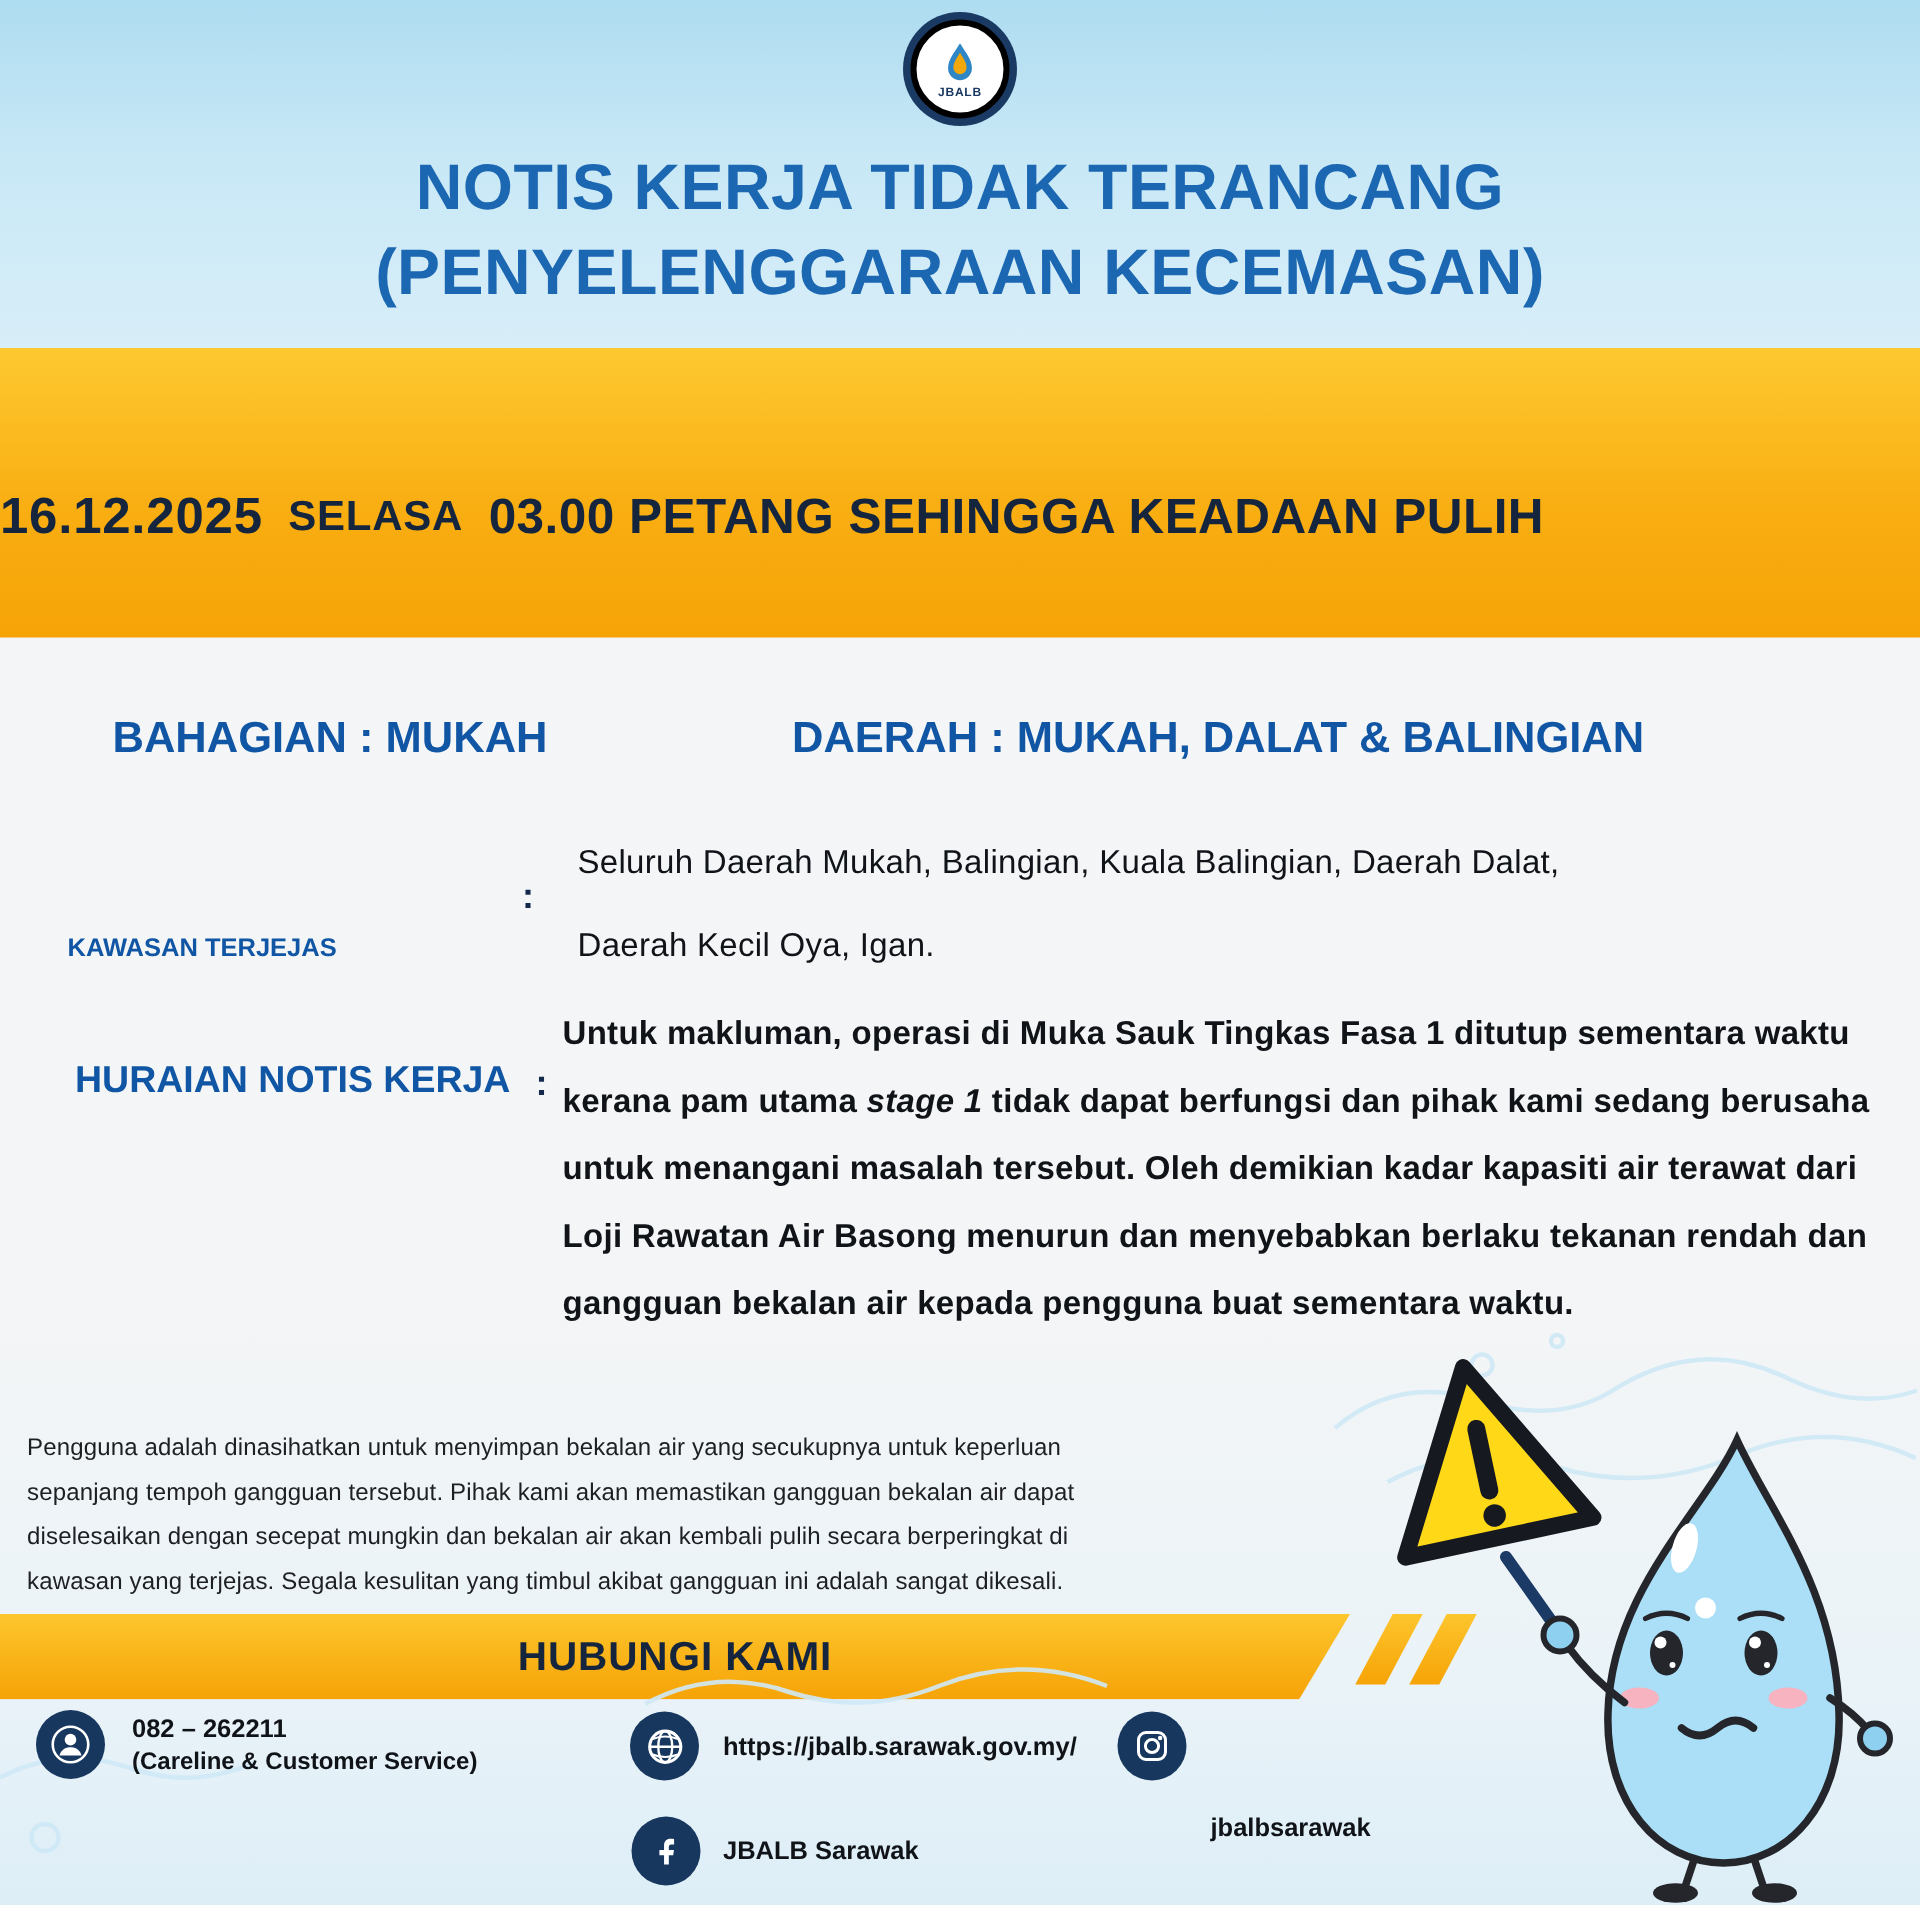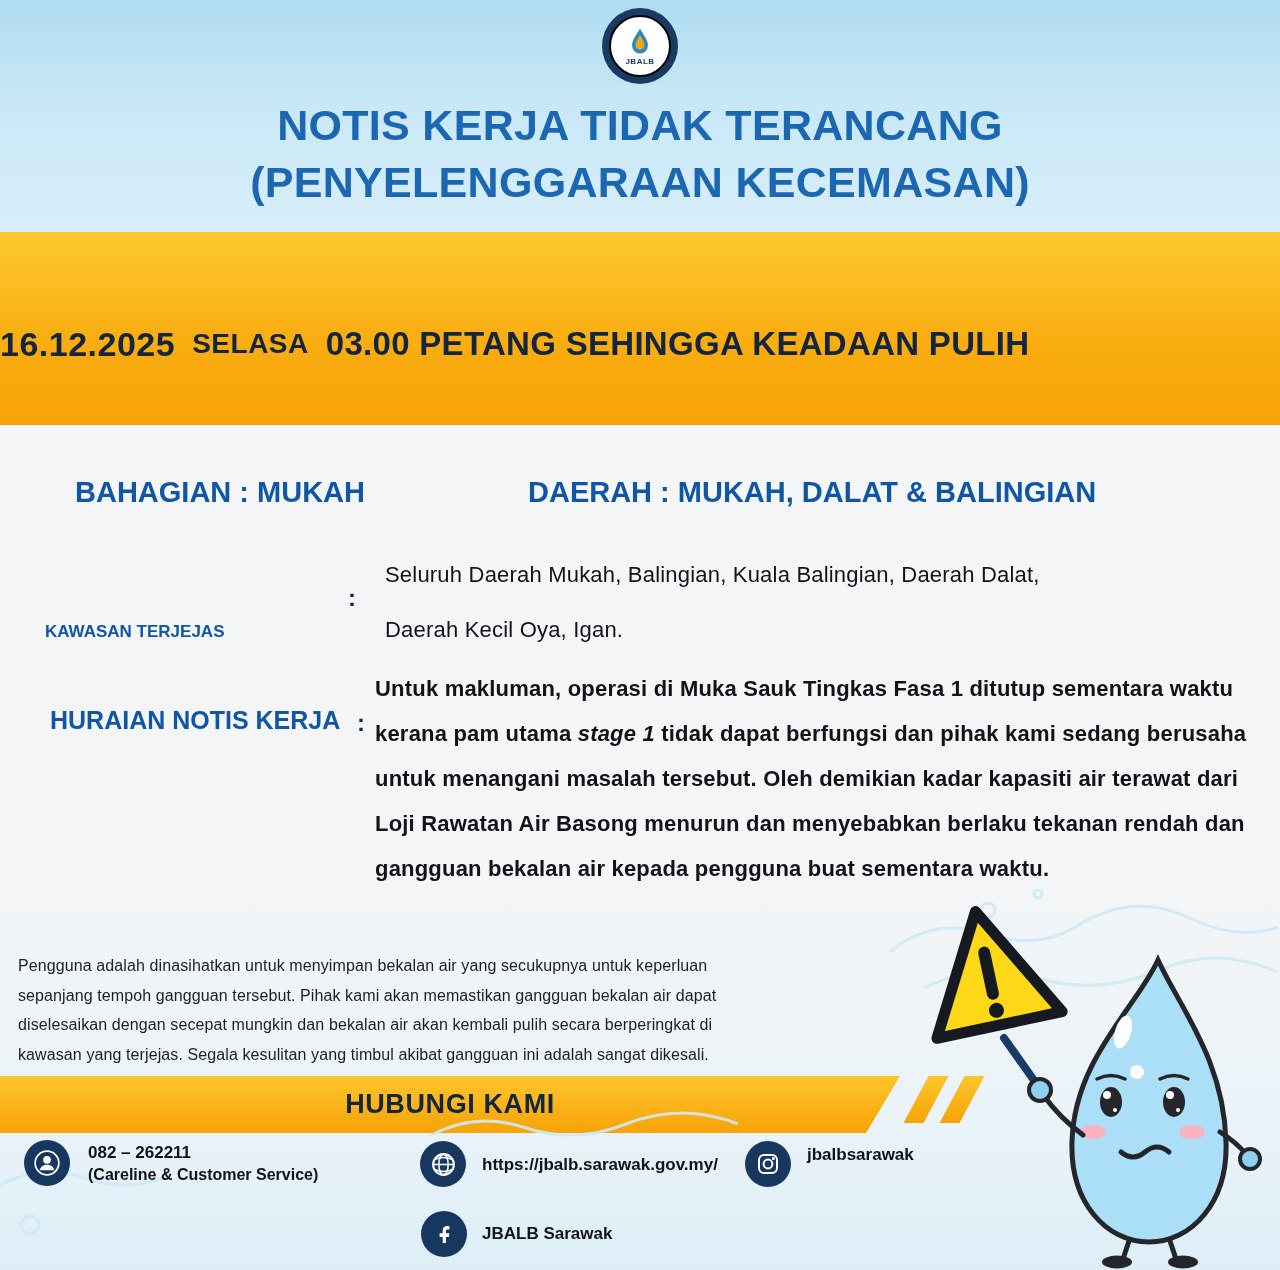--- a/index.html
+++ b/index.html
@@ -6,21 +6,21 @@
   .page{
     position:relative;width:1280px;height:1270px;overflow:hidden;
     background:linear-gradient(180deg,#f4f6f7 0%,#f3f5f6 70%,#eaf3f8 88%,#ddeef7 100%);
     font-family:"Liberation Sans","DejaVu Sans",sans-serif;color:#101318;
   }
   .top-bg{position:absolute;left:0;top:0;width:1280px;height:232px;
     background:linear-gradient(180deg,#aedcf0 0%,#c8e8f6 45%,#d8eef9 100%);}
   
   .logo{position:absolute;left:602px;top:8px;width:76px;height:80px;z-index:2;}
   .logo-circle{width:76px;height:76px;border-radius:50%;background:#1a3a64;display:flex;align-items:center;justify-content:center;}
-  .logo-inner{width:58px;height:58px;border-radius:50%;background:#fff;border:2px solid #000000;display:flex;flex-direction:column;align-items:center;justify-content:center;}
+  .logo-inner{width:58px;height:58px;border-radius:50%;background:#fff;border:4px solid #000000;display:flex;flex-direction:column;align-items:center;justify-content:center;}
   .logo-text{font-size:8px;font-weight:bold;color:#1a3a64;letter-spacing:.5px;line-height:9px;}
   
   .title{position:absolute;left:0;top:97px;width:1280px;text-align:center;color:#1c67b2;
     font-size:43px;font-weight:bold;line-height:57px;letter-spacing:.3px;z-index:2;}
   
   .banner{position:absolute;left:0;top:232px;width:1280px;height:193px;
     background:linear-gradient(180deg,#fdc930 0%,#f9ae12 55%,#f6a306 100%);
     display:flex;flex-direction:row;align-items:center;justify-content:flex-start;
     padding-top:31px;box-sizing:border-box;gap:17px;color:#15253e;z-index:2;}
   .banner-date{font-size:34px;font-weight:bold;letter-spacing:.5px;}
@@ -54,21 +54,21 @@
   .stripe1{left:916px;} .stripe2{left:952px;}
   
   .contact-icon{position:absolute;width:46px;height:46px;border-radius:50%;background:#17375f;
     display:flex;align-items:center;justify-content:center;z-index:4;}
   .ci-phone{left:24px;top:1140px;} .ci-globe{left:420px;top:1141px;}
   .ci-insta{left:745px;top:1141px;} .ci-fb{left:421px;top:1211px;}
   .contact-text{position:absolute;font-weight:bold;color:#101318;z-index:4;}
   .t-phone{left:88px;top:1143px;font-size:17px;}
   .t-phone-sub{left:88px;top:1166px;font-size:16px;}
   .t-web{left:482px;top:1155px;font-size:17px;}
-  .t-insta{left:807px;top:1145px;font-size:17px;}
+  .t-insta{left:807px;top:1209px;font-size:17px;}
   .t-fb{left:482px;top:1224px;font-size:17px;}
   .decor,.mascot-svg{pointer-events:none;}
 </style>
 </head>
 <body>
 
 <div class="page">
 
   <div class="top-bg"></div>
 

